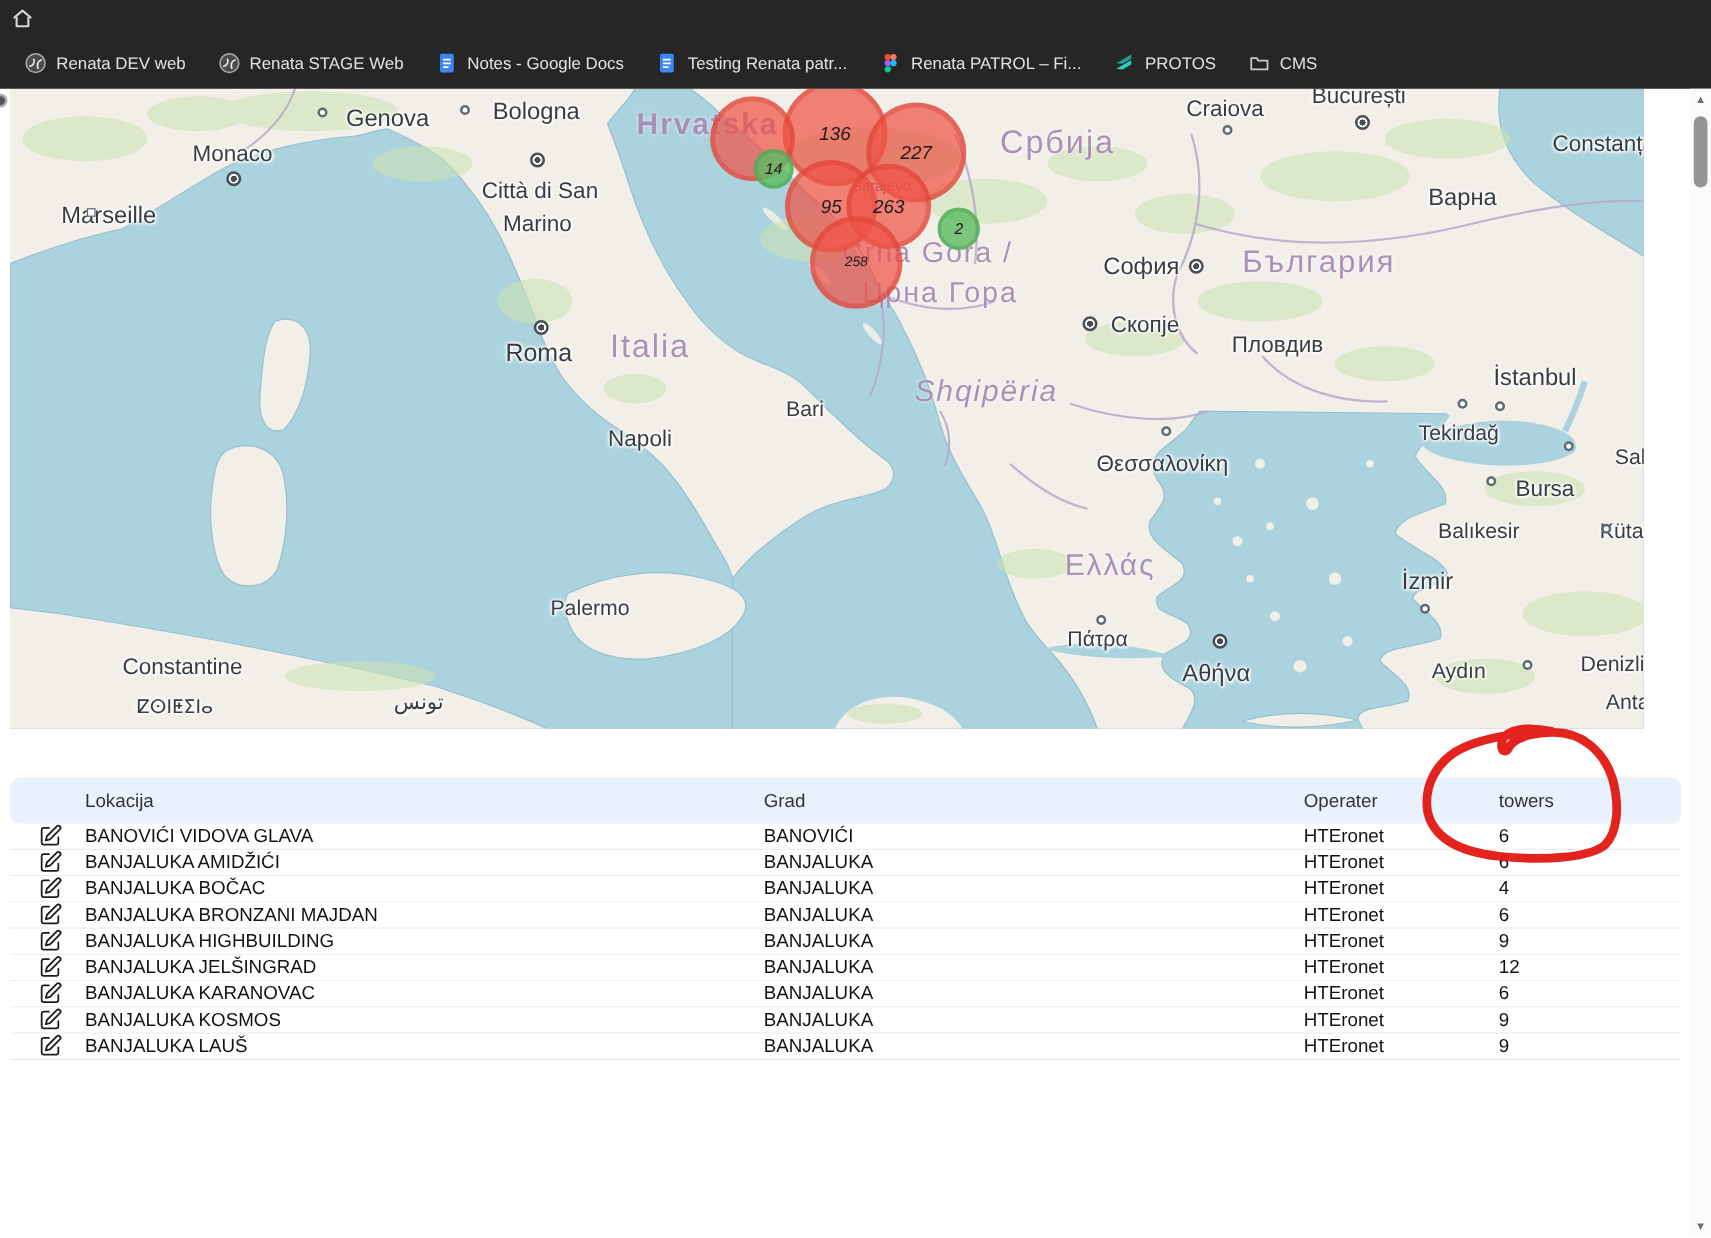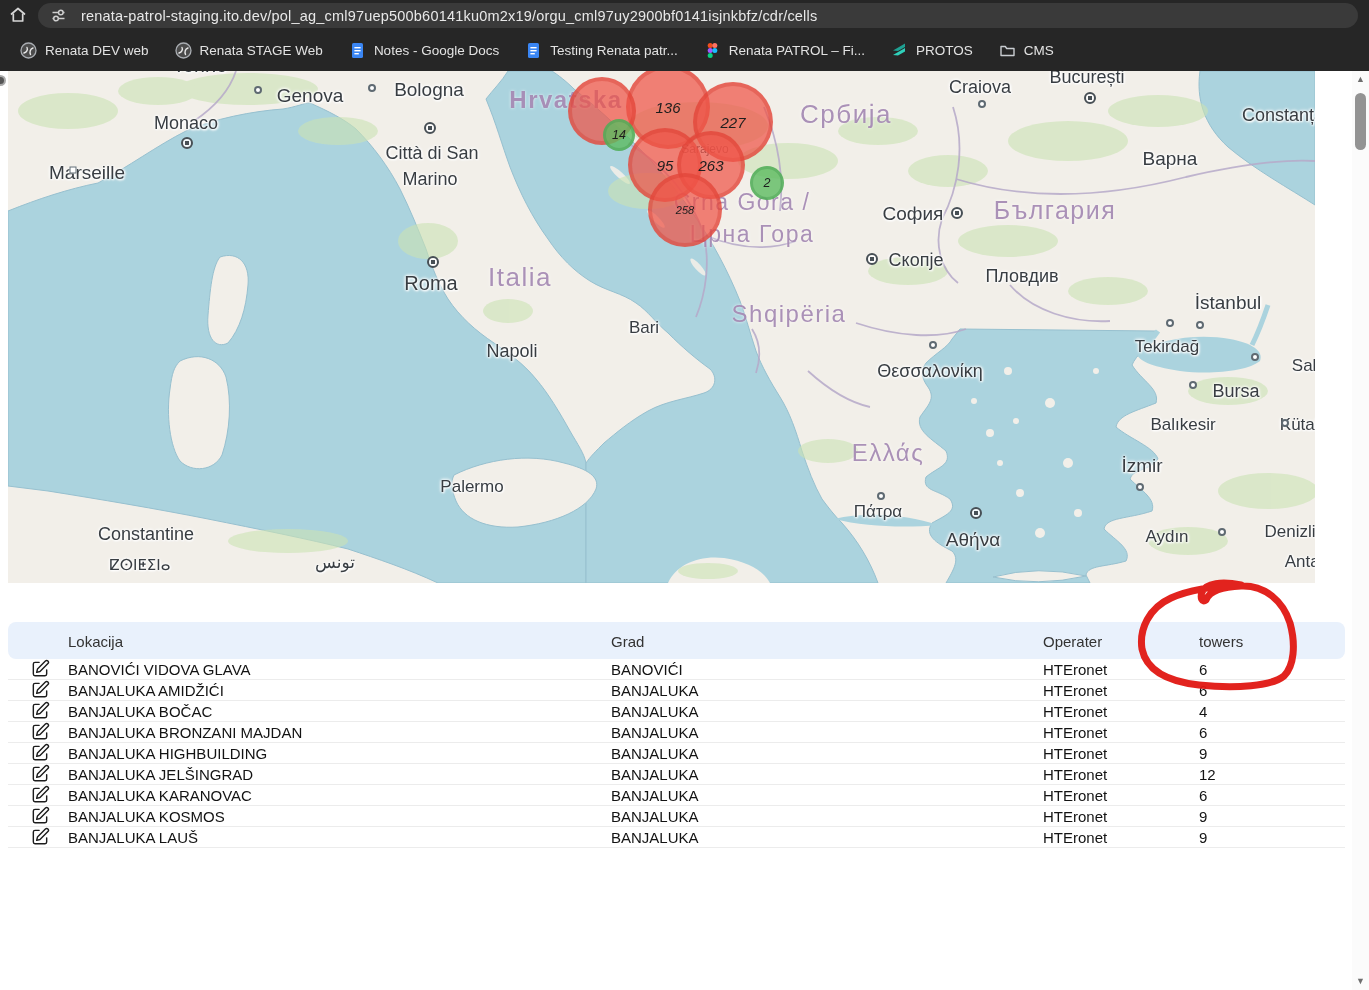--- a/index.html
+++ b/index.html
@@ -60,29 +60,20 @@
 <body>
 
 <div id="page">
 
   <div id="chrome">
     <div id="urlrow">
       <svg class="home-btn" viewBox="0 0 20 20">
         <path d="M3.5 9 L10 3.5 L16.5 9" stroke="#d6d6d6" stroke-width="1.7" fill="none" stroke-linecap="round" stroke-linejoin="round"></path>
         <path d="M5.3 8.4 V16 H14.7 V8.4" stroke="#d6d6d6" stroke-width="1.7" fill="none" stroke-linejoin="round"></path>
       </svg>
-      <div class="url-pill">
-        <svg class="tune-wrap" viewBox="0 0 17 17">
-          <line x1="2.5" y1="5.5" x2="14.5" y2="5.5" stroke="#cfcfcf" stroke-width="1.5"></line>
-          <circle cx="10.8" cy="5.5" r="2.3" fill="#3a3a3a" stroke="#cfcfcf" stroke-width="1.5"></circle>
-          <line x1="2.5" y1="11.5" x2="14.5" y2="11.5" stroke="#cfcfcf" stroke-width="1.5"></line>
-          <circle cx="6" cy="11.5" r="2.3" fill="#3a3a3a" stroke="#cfcfcf" stroke-width="1.5"></circle>
-        </svg>
-        <span class="url-text">renata-patrol-staging.ito.dev/pol_ag_cml97uep500b60141ku0m2x19/orgu_cml97uy2900bf0141isjnkbfz/cdr/cells</span>
-      </div>
     </div>
 
     <div id="bmrow">
       <div class="cut-fav"></div>
 
       <div class="bm">
         <svg class="fav" viewBox="0 0 17 17">
             <circle cx="8.5" cy="8.5" r="7.5" fill="#4b4b4b" stroke="#a9adb2" stroke-width="1.3"></circle>
             <path d="M4 11 C7 10 8 7.5 7 5.5 M13 6 C10 7 9.5 10 10.5 12.5" stroke="#e8e8e8" stroke-width="1.4" fill="none" stroke-linecap="round"></path>
           </svg>
@@ -224,21 +215,21 @@
         <path d="M800,300 C822,320 844,332 862,336"></path>
         <path d="M744,258 C754,274 752,290 748,302"></path>
       </g>
     </svg>
     <div id="map-labels">
         <div class="ml country" style="left: 558px; top: 29px; font-size: 24px; font-weight: bold;">Hrvatska</div>
         <div class="ml country" style="left: 838px; top: 43px; font-size: 26px;">Србија</div>
         <div class="ml country" style="left: 512px; top: 206px; font-size: 26px;">Italia</div>
         <div class="ml country" style="left: 734px; top: 131px; font-size: 23px;">Crna Gora /</div>
         <div class="ml country" style="left: 744px; top: 163px; font-size: 23px;">Црна Гора</div>
-        <div class="ml country" style="left: 781px; top: 243px; font-size: 24px;">Shqipëria</div>
+        <div class="ml country" style="left: 781px; top: 243px; font-size: 24px; font-style: italic;">Shqipëria</div>
         <div class="ml country" style="left: 1047px; top: 139px; font-size: 25px;">България</div>
         <div class="ml country" style="left: 880px; top: 382px; font-size: 24px;">Ελλάς</div>
         <div class="ml city" style="left: 192px; top: -6px; font-size: 20px;">Torino</div>
         <div class="ml city" style="left: 302px; top: 25px; font-size: 19px;">Genova</div>
         <div class="ml city" style="left: 421px; top: 19px; font-size: 19px;">Bologna</div>
         <div class="ml city" style="left: 178px; top: 52px; font-size: 18px;">Monaco</div>
         <div class="ml city" style="left: 79px; top: 102px; font-size: 19px;">Marseille</div>
         <div class="ml city" style="left: 424px; top: 82px; font-size: 18px;">Città di San</div>
         <div class="ml city" style="left: 422px; top: 108px; font-size: 18px;">Marino</div>
         <div class="ml city" style="left: 423px; top: 212px; font-size: 20px;">Roma</div>

